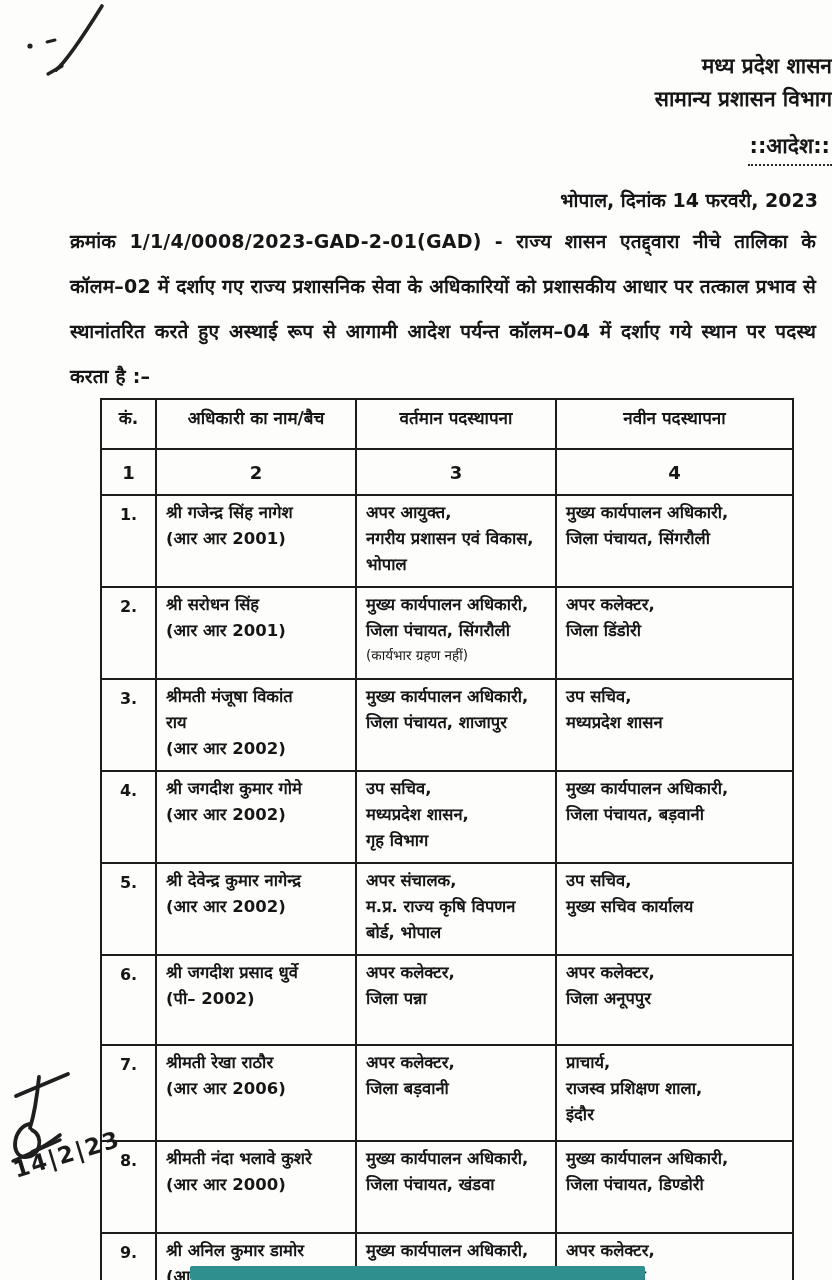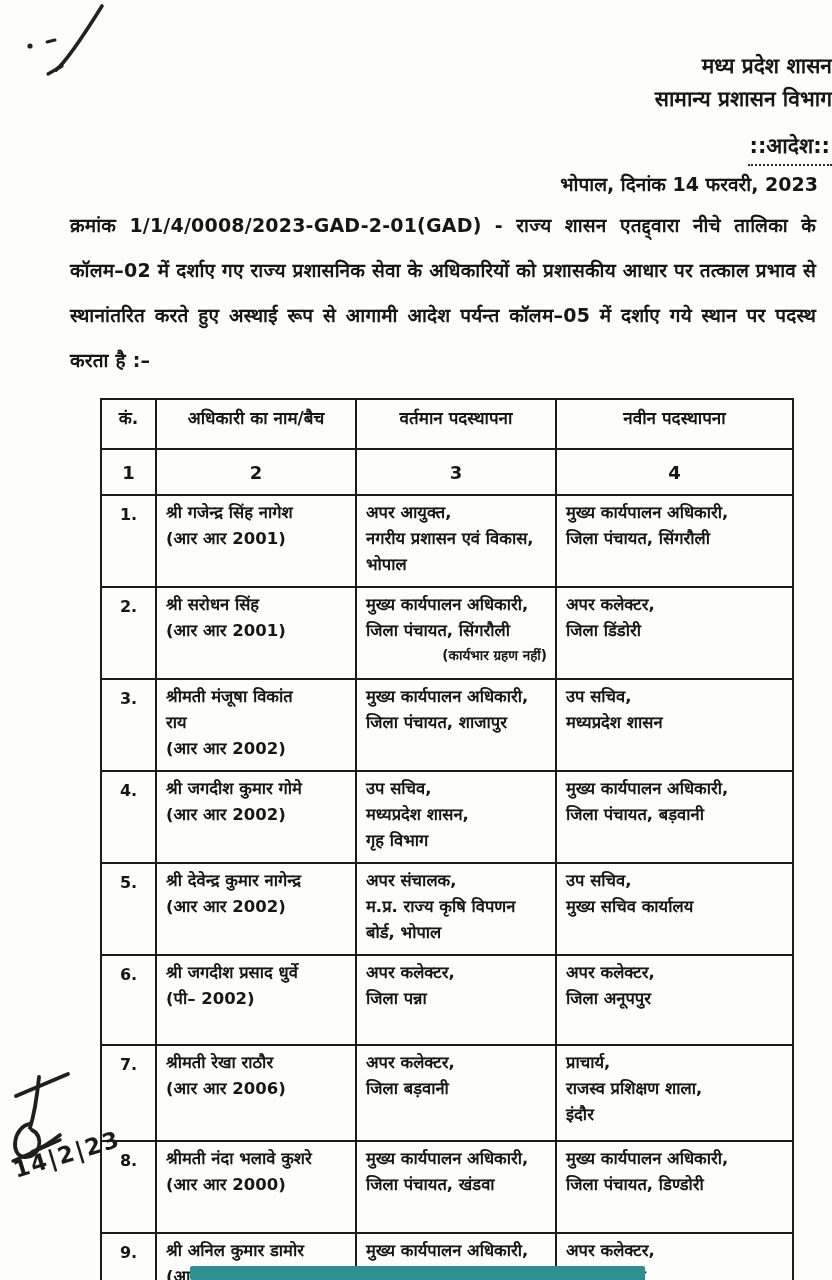--- a/index.html
+++ b/index.html
@@ -17,41 +17,41 @@
   
   .pen-mark { position:absolute; left:16px; top:0px; }
 
   
   .doc-header { padding-top:50px; text-align:right; font-weight:bold;
                 font-size:21px; line-height:33px; }
   .order-line { margin-top:14px; }
   .order-title { display:inline-block; border-bottom:2px dotted #2a2a2a;
                  padding:0 2px 1px; }
 
-  .dateline { text-align:right; padding-right:14px; margin-top:5px;
+  .dateline { text-align:right; padding-right:14px; margin-top:21px;
               font-size:19px; font-weight:bold; }
 
   .body-par { margin:6px 16px 0 70px; font-size:19px; line-height:45px;
               text-align:justify; font-weight:600; letter-spacing:.2px; }
   .ref { font-weight:bold; }
 
   
   table.order-table { position:absolute; top:398px; left:100px; width:692px;
                       border-collapse:collapse; table-layout:fixed; }
   .order-table th, .order-table td { border:2px solid #1c1c1c; }
   .order-table th { font-size:17px; font-weight:bold; vertical-align:top;
                     padding:6px 2px; }
   tr.head-row   { height:50px; }
   tr.num-row td { text-align:center; font-weight:bold; font-size:18px;
                   height:42px; vertical-align:middle; }
   td.sno  { text-align:center; vertical-align:top; padding-top:9px;
             font-weight:bold; font-size:16px; }
   td.cell { font-size:16.5px; font-weight:600; line-height:26px;
             padding:4px 8px 0 9px; vertical-align:top; white-space:pre-line; }
-  .note { display:block; font-size:13.5px; font-weight:bold; line-height:22px;text-align:right; }
+  .note { display:block; font-size:13.5px; font-weight:normal; line-height:22px; }
   tr.r1 td, tr.r2 td, tr.r3 td, tr.r4 td, tr.r5 td, tr.r8 td { height:80px; }
   tr.r6 td { height:78px; }
   tr.r7 td { height:84px; }
   tr.r9 td { height:56px; }
 
   
   .signature { position:absolute; left:2px; top:1062px; }
   .sig-date { position:absolute; left:10px; top:1158px;
               transform:rotate(-17deg); transform-origin:left top;
               font-size:23px; font-weight:600; letter-spacing:2px;
@@ -77,21 +77,21 @@
   <div class="doc-header">
     <div>मध्य प्रदेश शासन</div>
     <div>सामान्य प्रशासन विभाग</div>
     <div class="order-line">
       <span class="order-title">::आदेश::</span>
     </div>
   </div>
 
   <div class="dateline">भोपाल, दिनांक 14 फरवरी, 2023</div>
 
-  <p class="body-par"><span class="ref">क्रमांक 1/1/4/0008/2023-GAD-2-01(GAD) -</span> <span>राज्य शासन एतद्द्वारा नीचे तालिका के कॉलम–02 में दर्शाए गए राज्य प्रशासनिक सेवा के अधिकारियों को प्रशासकीय आधार पर तत्काल प्रभाव से स्थानांतरित करते हुए अस्थाई रूप से आगामी आदेश पर्यन्त कॉलम–05 में दर्शाए गये स्थान पर पदस्थ करता है :–</span></p>
+  <p class="body-par"><span class="ref">क्रमांक 1/1/4/0008/2023-GAD-2-01(GAD) -</span> <span>राज्य शासन एतद्द्वारा नीचे तालिका के कॉलम–02 में दर्शाए गए राज्य प्रशासनिक सेवा के अधिकारियों को प्रशासकीय आधार पर तत्काल प्रभाव से स्थानांतरित करते हुए अस्थाई रूप से आगामी आदेश पर्यन्त कॉलम–04 में दर्शाए गये स्थान पर पदस्थ करता है :–</span></p>
 
   <table class="order-table">
     <colgroup>
         <col style="width:55px">
         <col style="width:200px">
         <col style="width:200px">
         <col style="width:237px">
       </colgroup>
     <tbody>
       <tr class="head-row">

